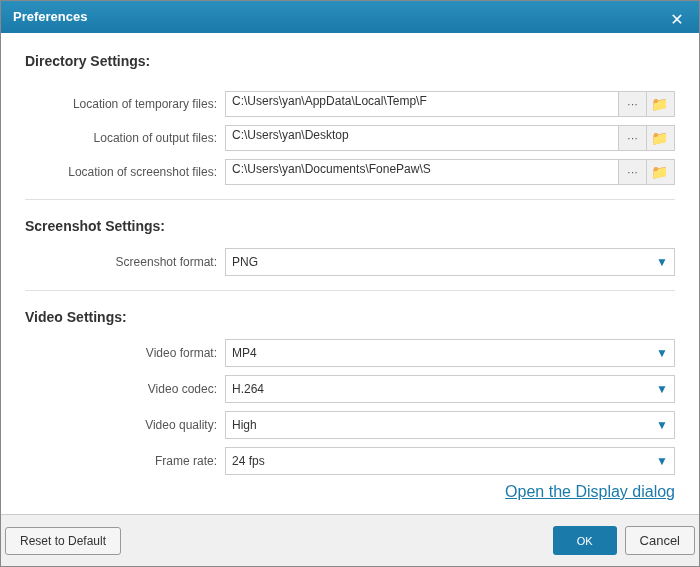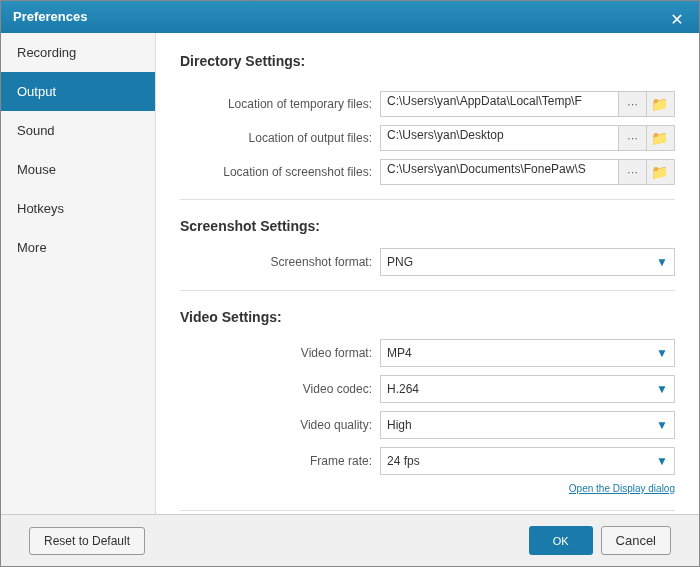--- a/index.html
+++ b/index.html
@@ -157,30 +157,30 @@
       color: #1a7aaa;
       font-size: 12px;
     }
     .section-gap {
       margin-top: 18px;
       margin-bottom: 14px;
     }
     .link-text {
       color: #1a7aaa;
       cursor: pointer;
-      font-size: 10px;
+      font-size: 16px;
       text-decoration: underline;
       text-align: right;
       display: block;
       margin-bottom: 16px;
     }
     .bottom-bar {
       background: #f0f0f0;
       border-top: 1px solid #ccc;
-      padding: 10px 28px;
+      padding: 10px 4px;
       display: flex;
       justify-content: space-between;
       align-items: center;
       height: 52px;
       gap: 37px;
     }
     .reset-btn {
       padding: 6px 14px;
       border: 1px solid #999;
       background: #f5f5f5;
@@ -222,40 +222,20 @@
 
 <div class="dialog">
 
   <div class="title-bar">
     <span class="title-bar-title">Preferences</span>
     <button class="close-btn">✕</button>
   </div>
 
   <div class="content">
 
-    <div class="sidebar">
-      <div class="sidebar-item">
-        <span>Recording</span>
-      </div>
-      <div class="sidebar-item active">
-        <span>Output</span>
-      </div>
-      <div class="sidebar-item">
-        <span>Sound</span>
-      </div>
-      <div class="sidebar-item">
-        <span>Mouse</span>
-      </div>
-      <div class="sidebar-item">
-        <span>Hotkeys</span>
-      </div>
-      <div class="sidebar-item">
-        <span>More</span>
-      </div>
-    </div>
 
     <div class="main-content">
 
       <div class="section-title">Directory Settings:</div>
 
       <div class="form-row">
         <span class="form-label">Location of temporary files:</span>
         <div class="input-with-btns">
           <div class="path-input">C:\Users\yan\AppData\Local\Temp\F</div>
           <button class="ellipsis-btn">···</button>

